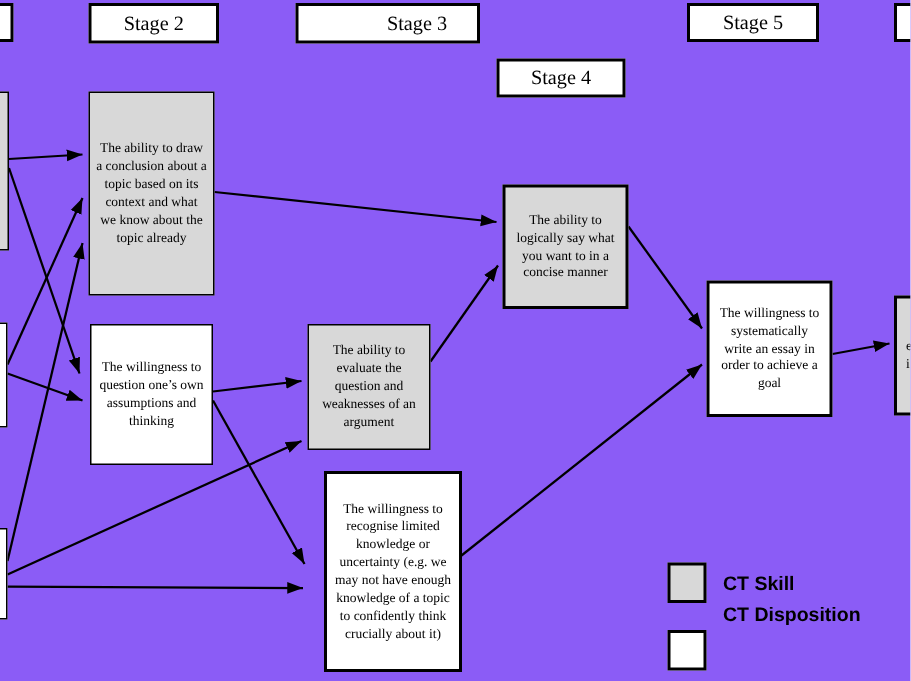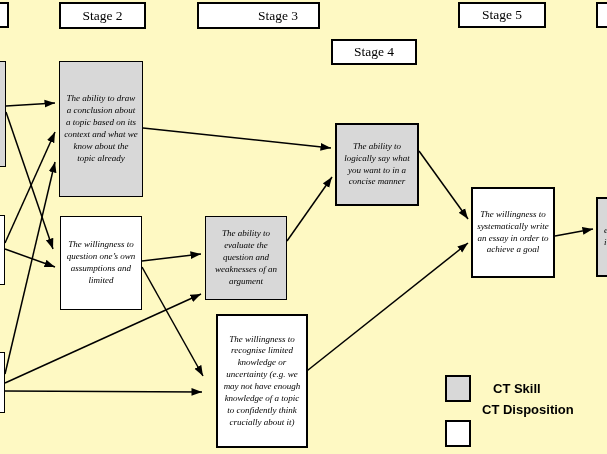--- a/index.html
+++ b/index.html
@@ -1,39 +1,38 @@
 <!DOCTYPE html>
 <html><head>
 <meta charset="utf-8">
 <style>
   html,body{margin:0;padding:0;background:#ffffff;}
   #canvas{
     position:relative;
     width:607px;height:454px;
-    background:#fef9c3;
+    background:#8b5cf6;
     overflow:hidden;
     font-family:"Liberation Serif",serif;
     color:#000;
   }
   #edge-layer{position:absolute;left:0;top:0;z-index:1;}
   .stage{
     position:absolute;top:2px;height:22px;
     border:2px solid #000;background:#fff;
     display:flex;align-items:center;justify-content:center;
     font-size:13.5px;z-index:2;
   }
   .node{
     position:absolute;
     display:flex;align-items:center;justify-content:center;
     text-align:center;
     font-size:9px;line-height:1.32;
     padding:5px 4px;box-sizing:border-box;
     background:#fff;border:1.4px solid #000;
     z-index:2;
-    font-style:italic;
   }
   .node.skill{background:#d8d8d8;}
   .node.thick{border-width:2px;}
   .node.fragment{justify-content:flex-start;text-align:left;padding-left:6px;white-space:pre-line;}
   .legend-swatch{
     position:absolute;width:26px;height:27px;
     border:2px solid #000;box-sizing:border-box;z-index:2;
   }
   .legend-swatch.skill{background:#d8d8d8;}
   .legend-swatch.disposition{background:#fff;}
@@ -75,30 +74,30 @@
   <div class="stage" style="left:197px;width:80px;height:23px;padding-left:39px;">Stage 3</div>
   <div class="stage" style="left:331px;width:82px;margin-top:37px;">Stage 4</div>
   <div class="stage" style="left:458px;width:84px;">Stage 5</div>
   <div class="stage" style="left:596px;width:50px;"></div>
 
   <div class="node skill" style="left:-38px;top:61px;width:44px;height:106px;"></div>
   <div class="node" style="left:-38px;top:215px;width:43px;height:70px;"></div>
   <div class="node" style="left:-38px;top:352px;width:43px;height:61px;"></div>
 
   <div class="node skill" style="left:59px;top:61px;width:84px;height:136px;">The ability to draw a conclusion about a topic based on its context and what we know about the topic already</div>
-  <div class="node" style="left:60px;top:216px;width:82px;height:94px;">The willingness to question one’s own assumptions and limited</div>
+  <div class="node" style="left:60px;top:216px;width:82px;height:94px;">The willingness to question one’s own assumptions and thinking</div>
 
   <div class="node skill" style="left:205px;top:216px;width:82px;height:84px;">The ability to evaluate the question and weaknesses of an argument</div>
   <div class="node thick" style="left:216px;top:314px;width:92px;height:134px;">The willingness to recognise limited knowledge or uncertainty (e.g. we may not have enough knowledge of a topic to confidently think crucially about it)</div>
 
   <div class="node skill thick" style="left:335px;top:107px;width:84px;height:83px;margin-top:16px;">The ability to logically say what you want to in a concise manner</div>
 
   <div class="node thick" style="left:471px;top:187px;width:84px;height:91px;">The willingness to systematically write an essay in order to achieve a goal</div>
 
   <div class="node skill thick fragment" style="left:596px;top:197px;width:50px;height:80px;">e
 i</div>
 
   <div class="legend-swatch skill" style="left:445px;top:375px;"></div>
-  <div class="legend-label" style="left:482px;top:381px;margin-left:11px;">CT Skill</div>
+  <div class="legend-label" style="left:482px;top:381px;">CT Skill</div>
   <div class="legend-swatch disposition" style="left:445px;top:420px;"></div>
   <div class="legend-label" style="left:482px;top:402px;">CT Disposition</div>
 
 </div>
 
 </body></html>

